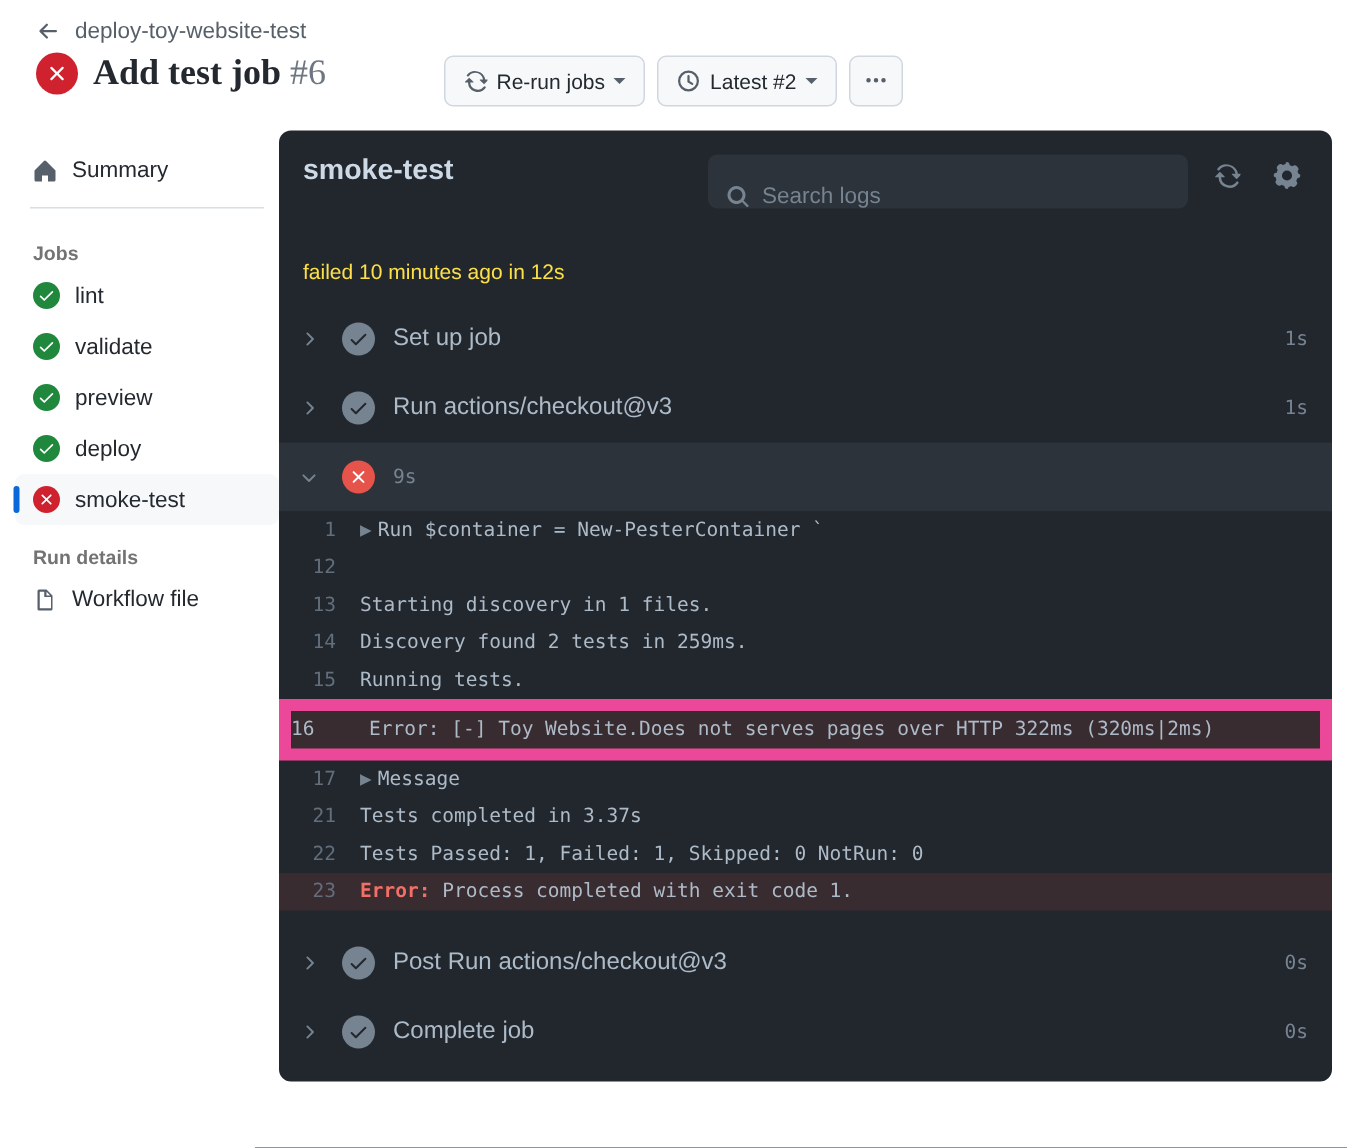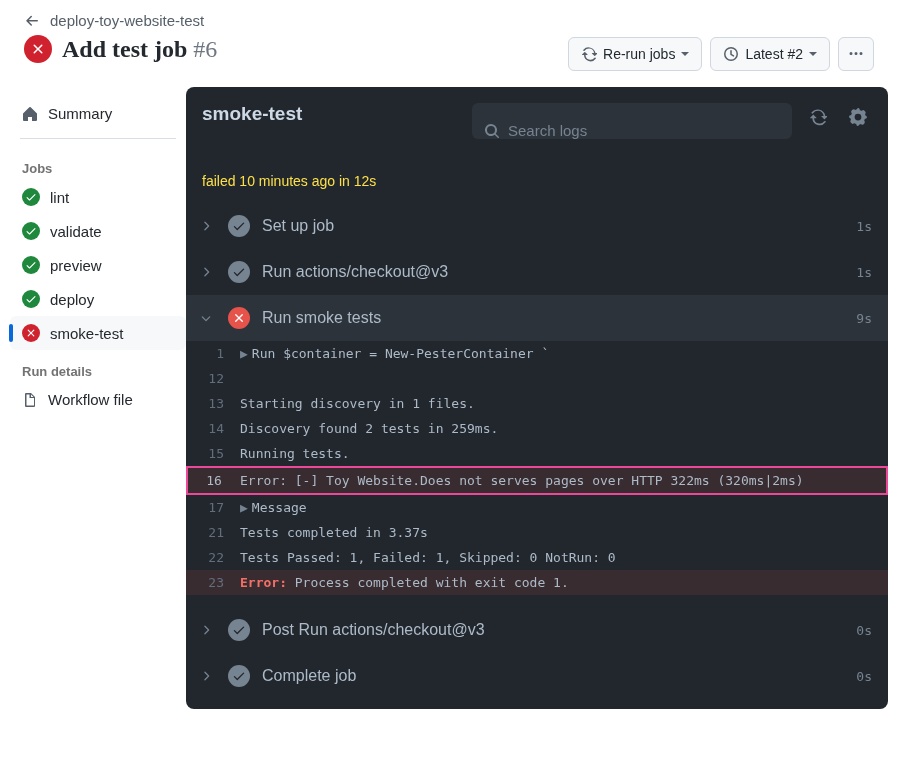--- a/index.html
+++ b/index.html
@@ -21,21 +21,21 @@
   .titleline { display: flex; align-items: flex-end; gap: 10px; font-family: Liberation Serif, serif; }
   .fail-badge {
     width: 28px; height: 28px; border-radius: 50%;
     background: #cf222e; display: flex; align-items: center; justify-content: center;
     flex-shrink: 0;
   }
   .fail-badge svg { width: 16px; height: 16px; fill: #fff; }
   .titleline h1 { font-size: 24px; font-weight: 600; margin: 0; }
   .titleline .runnum { color: #6e7781; font-weight: 400; }
   .actionbar {
-    display: flex; justify-content: flex-end; gap: 8px;
+    display: flex; justify-content: center; gap: 8px;
     padding: 0 24px 16px 24px; margin-top: -32px;
   }
   .btn {
     border: 1px solid #d0d7de; background: #f6f8fa;
     border-radius: 6px; padding: 5px 12px; font-size: 14px;
     display: flex; align-items: center; gap: 6px; cursor: pointer;
     color: #24292f; height: 34px;
   }
   .btn.icon-only { padding: 5px 9px; }
   .btn svg { width: 16px; height: 16px; fill: #57606a; }
@@ -119,23 +119,22 @@
   .logline { display: flex; padding: 0 16px 0 0; }
   .logline.errbg { background: rgba(229,83,75,0.12); }
   .logline .ln { width: 54px; text-align: right; color: #636e7b; padding-right: 16px; user-select:none; flex-shrink:0; }
   .logline .txt { flex: 1; color: #adbac7; white-space: pre; overflow: hidden; }
   .logline .txt .err { color: #f47067; font-weight: 600; }
   .logline .tri { color: #768390; margin-right: 4px; }
   .highlight-box {
     display: flex; padding: 0; background: rgba(229,83,75,0.12);
   }
   .highlight-inner {
-    border: 2px solid #ec4899; margin: 0; flex: 1; display: flex;
+    border: 8px solid #ec4899; margin: 0; flex: 1; display: flex;
     padding: 0 14px 0 0;
-    text-align: center;
   }
 </style>
 </head>
 <body>
 
 <svg width="0" height="0" style="position:absolute">
   <defs>
     <g id="i-check">
         <path d="M13.78 4.22a.75.75 0 010 1.06l-7.25 7.25a.75.75 0 01-1.06 0L2.22 9.28a.75.75 0 011.06-1.06L6 10.94l6.72-6.72a.75.75 0 011.06 0z"></path>
       </g>
@@ -338,21 +337,20 @@
       <span class="chev">
           <svg viewBox="0 0 16 16">
             <use href="#i-chev-d"></use>
           </svg>
         </span>
       <span class="step-status-fail">
           <svg viewBox="0 0 16 16">
             <use href="#i-x"></use>
           </svg>
         </span>
-      <span class="step-title">Run smoke tests</span>
       <span class="step-dur">9s</span>
     </div>
 
     <div class="logbody">
       <div class="logline">
           <span class="ln">1</span>
           <span class="txt"><span class="tri">▶</span><span>Run $container = New-PesterContainer `</span></span>
         </div>
       <div class="logline">
           <span class="ln">12</span>

